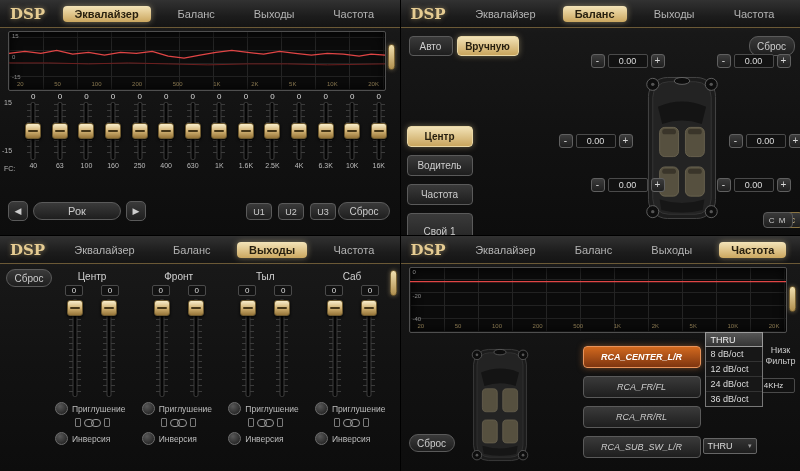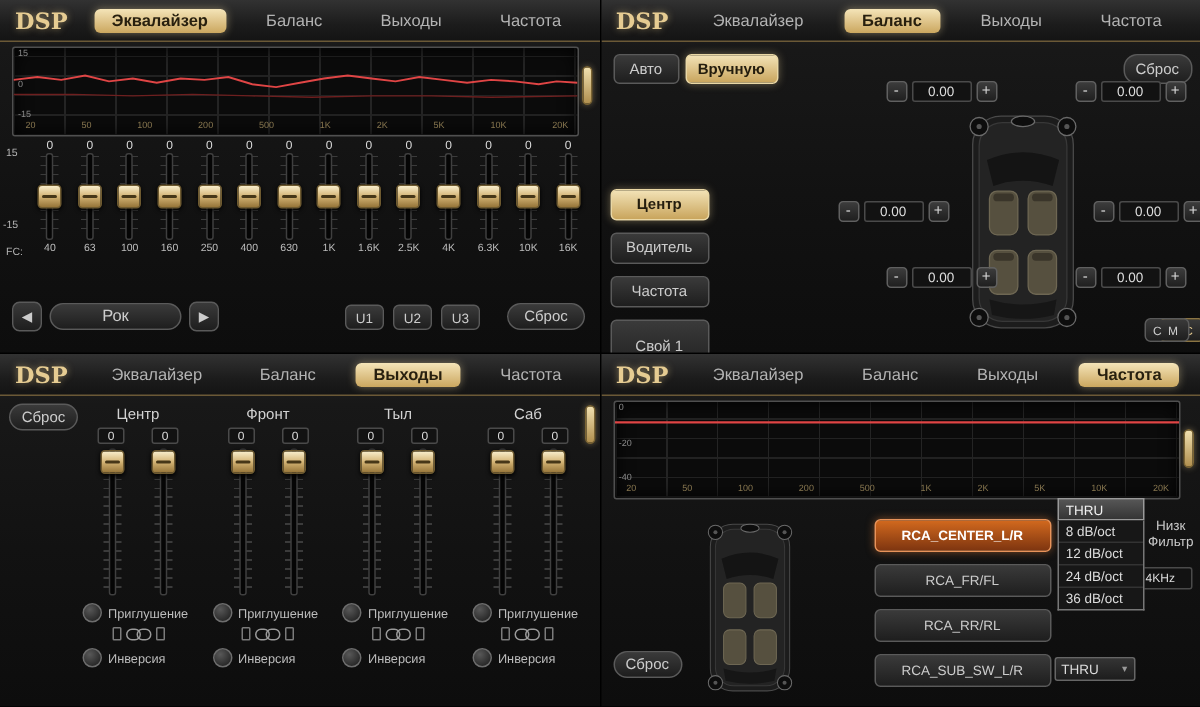--- a/index.html
+++ b/index.html
@@ -17,21 +17,21 @@
   .tab{color:#b3b3b3;font-size:11px;padding:2px 12px;border-radius:4px;white-space:nowrap;}
   .tab.active{background:linear-gradient(#f4e4b8,#cba75f);color:#271f0e;font-weight:bold;
     box-shadow:0 0 6px rgba(240,218,160,.45);}
 
   
   .btn{display:flex;align-items:center;justify-content:center;box-sizing:border-box;
     background:linear-gradient(#3a3a3a,#1e1e1e);border:1px solid #5a5a5a;border-radius:4px;
     color:#cccccc;font-size:10px;white-space:nowrap;}
   .btn.active,.btn.gold{background:linear-gradient(#f2e2b6,#c9a55d);color:#241d0e;border-color:#e9d7a5;
     font-weight:bold;box-shadow:0 0 6px rgba(235,210,150,.4);}
-  .btn.rca{font-size:9px;}
+  .btn.rca{font-size:9px;font-style:italic;}
   .btn.rca.active{background:linear-gradient(#d2691e,#7e3510);color:#fff;border-color:#e8935a;
     box-shadow:0 0 6px rgba(226,130,60,.5);font-weight:bold;}
   .round{border-radius:5px;font-size:9px;}
   .memrow{display:flex;gap:6px;}
   .mem{width:26px;height:17px;font-size:9px;}
 
   
   .graph{position:absolute;background:#0b0b0b;border:1px solid #4f4f4f;border-radius:2px;
     box-shadow:inset 0 0 12px rgba(0,0,0,.95);
     background-image:repeating-linear-gradient(90deg,#242424 0 1px,transparent 1px 34px),
@@ -254,21 +254,21 @@
           <div class="vhandle" style="top:50%"></div>
         </div>
         <div class="band-freq">16K</div>
       </div>
       </div>
 
     <div class="btn round ab" style="left:8px;top:201px;width:20px;height:20px">◀</div>
     <div class="btn ab" style="left:33px;top:202px;width:88px;height:18px;border-radius:9px;font-size:11px">Рок</div>
     <div class="btn round ab" style="left:126px;top:201px;width:20px;height:20px">▶</div>
 
-    <div class="memrow ab" style="left:230px;top:203px">
+    <div class="memrow ab" style="left:246px;top:203px">
 
     <div class="btn mem">U1</div>
         <div class="btn mem">U2</div>
         <div class="btn mem">U3</div>
       </div>
     <div class="btn ab" style="left:338px;top:202px;width:52px;height:18px;border-radius:9px">Сброс</div>
   </section>
 
   <section class="panel">
     <header class="tabbar">

